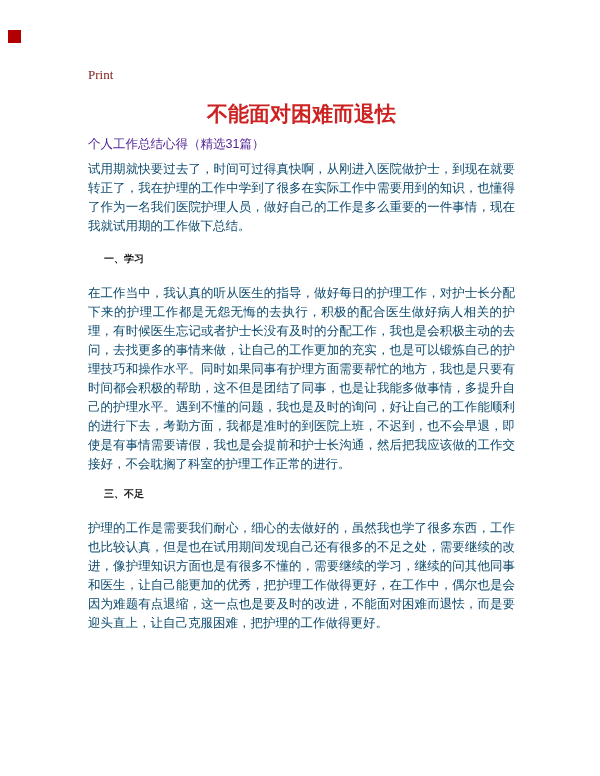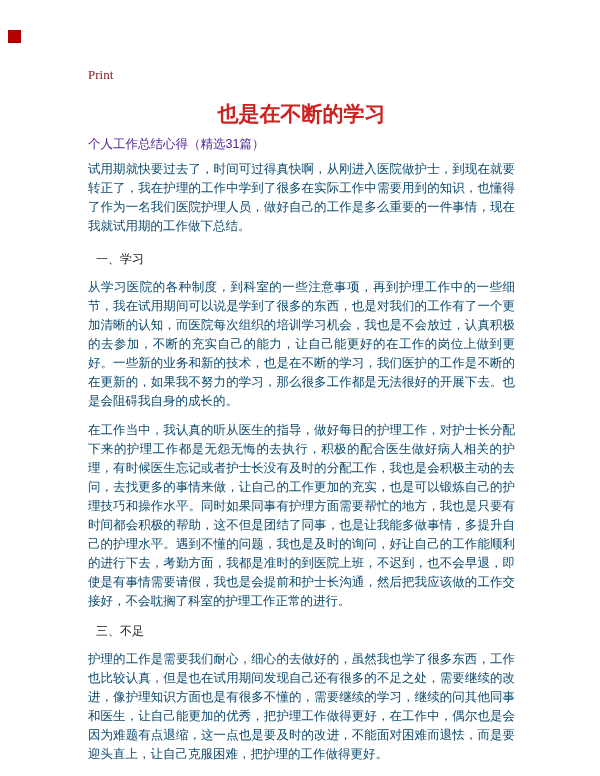--- a/index.html
+++ b/index.html
@@ -56,53 +56,52 @@
   }
   p.body-para {
     margin: 0;
     font-size: 12.5px;
     line-height: 19px;
     text-align: justify;
     color: #0c4a6e;
   }
   p.intro-para   { margin-top: 7px; }
   h3.section-heading {
-    font-size: 12px;
+    font-size: 10px;
     line-height: 18px;
-    font-weight: normal;
+    font-weight: bold;
     color: #1c1c1c;
-    margin: 8px;
+    margin: 16px;
   }
   h3#sec-h-0 { margin-top: 14px; }
   p#sec-p-0  { margin-top: 10px; }
   h3#sec-h-1 { margin-top: 12px; }
   p#sec-p-1  { margin-top: 10px; }
   h3#sec-h-2 { margin-top: 11px; }
   p#sec-p-2  { margin-top: 10px; }
 </style>
 </head>
 <body>
 
 <div class="page">
 
   <span class="corner-marker"></span>
 
   <div class="content">
 
     <button class="print-link">Print</button>
 
-    <h1 class="doc-title">也是在不断的学习</h1>
+    <h1 class="doc-title">不能面对困难而退怯</h1>
 
     <div class="doc-subtitle body-width">个人工作总结心得（精选31篇）</div>
 
 
     <p class="body-para intro-para">试用期就快要过去了，时间可过得真快啊，从刚进入医院做护士，到现在就要转正了，我在护理的工作中学到了很多在实际工作中需要用到的知识，也懂得了作为一名我们医院护理人员，做好自己的工作是多么重要的一件事情，现在我就试用期的工作做下总结。</p>
 
     <h3 class="section-heading" id="sec-h-0">一、学习</h3>
-    <p class="body-para" id="sec-p-0">从学习医院的各种制度，到科室的一些注意事项，再到护理工作中的一些细节，我在试用期间可以说是学到了很多的东西，也是对我们的工作有了一个更加清晰的认知，而医院每次组织的培训学习机会，我也是不会放过，认真积极的去参加，不断的充实自己的能力，让自己能更好的在工作的岗位上做到更好。一些新的业务和新的技术，也是在不断的学习，我们医护的工作是不断的在更新的，如果我不努力的学习，那么很多工作都是无法很好的开展下去。也是会阻碍我自身的成长的。</p>
 
     <p class="body-para" id="sec-p-1">在工作当中，我认真的听从医生的指导，做好每日的护理工作，对护士长分配下来的护理工作都是无怨无悔的去执行，积极的配合医生做好病人相关的护理，有时候医生忘记或者护士长没有及时的分配工作，我也是会积极主动的去问，去找更多的事情来做，让自己的工作更加的充实，也是可以锻炼自己的护理技巧和操作水平。同时如果同事有护理方面需要帮忙的地方，我也是只要有时间都会积极的帮助，这不但是团结了同事，也是让我能多做事情，多提升自己的护理水平。遇到不懂的问题，我也是及时的询问，好让自己的工作能顺利的进行下去，考勤方面，我都是准时的到医院上班，不迟到，也不会早退，即使是有事情需要请假，我也是会提前和护士长沟通，然后把我应该做的工作交接好，不会耽搁了科室的护理工作正常的进行。</p>
 
     <h3 class="section-heading" id="sec-h-2">三、不足</h3>
     <p class="body-para" id="sec-p-2">护理的工作是需要我们耐心，细心的去做好的，虽然我也学了很多东西，工作也比较认真，但是也在试用期间发现自己还有很多的不足之处，需要继续的改进，像护理知识方面也是有很多不懂的，需要继续的学习，继续的问其他同事和医生，让自己能更加的优秀，把护理工作做得更好，在工作中，偶尔也是会因为难题有点退缩，这一点也是要及时的改进，不能面对困难而退怯，而是要迎头直上，让自己克服困难，把护理的工作做得更好。</p>
 
   </div>
 </div>
 
 </body></html>

